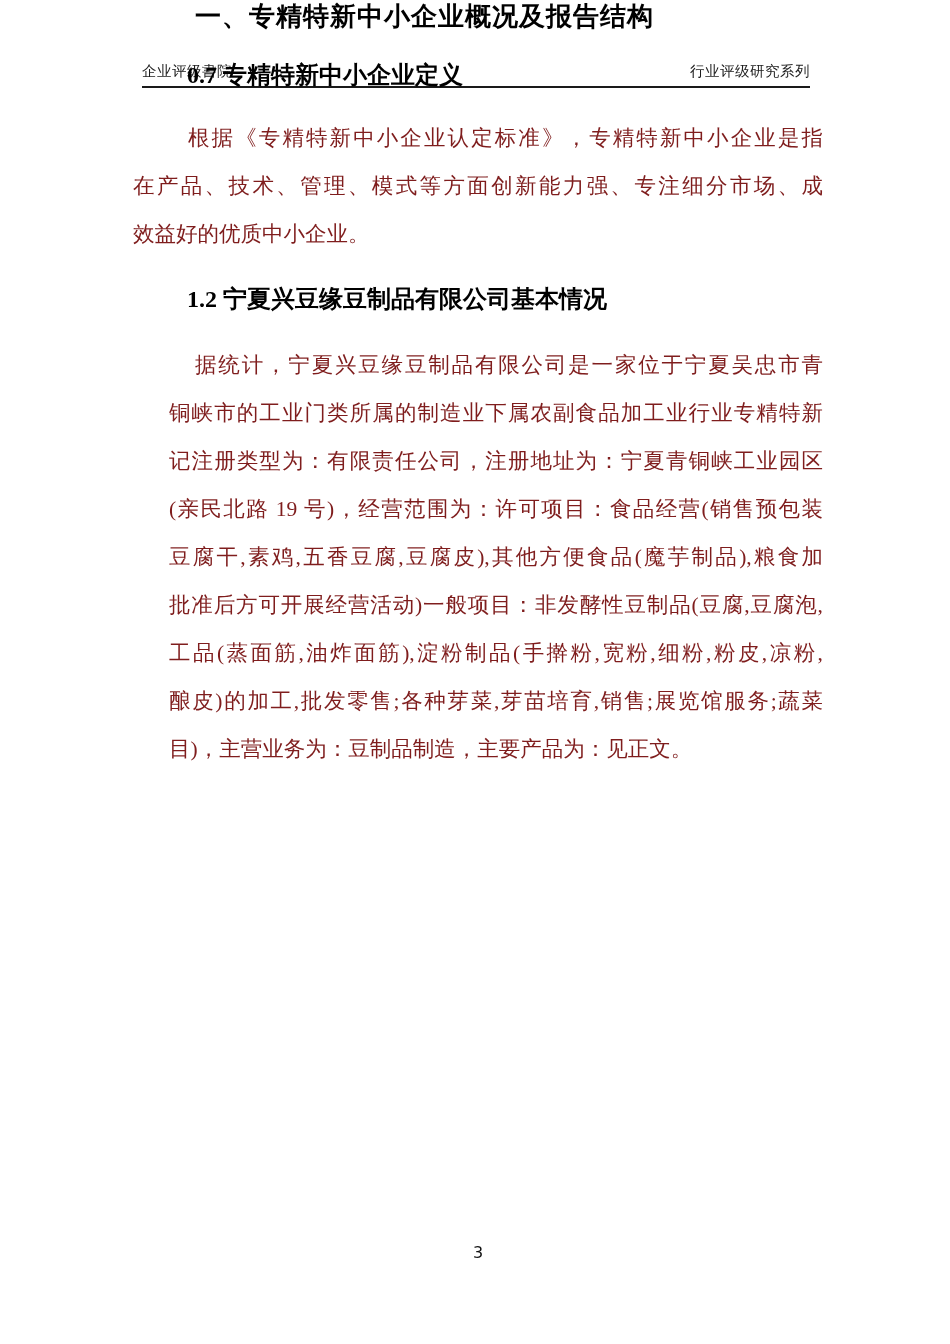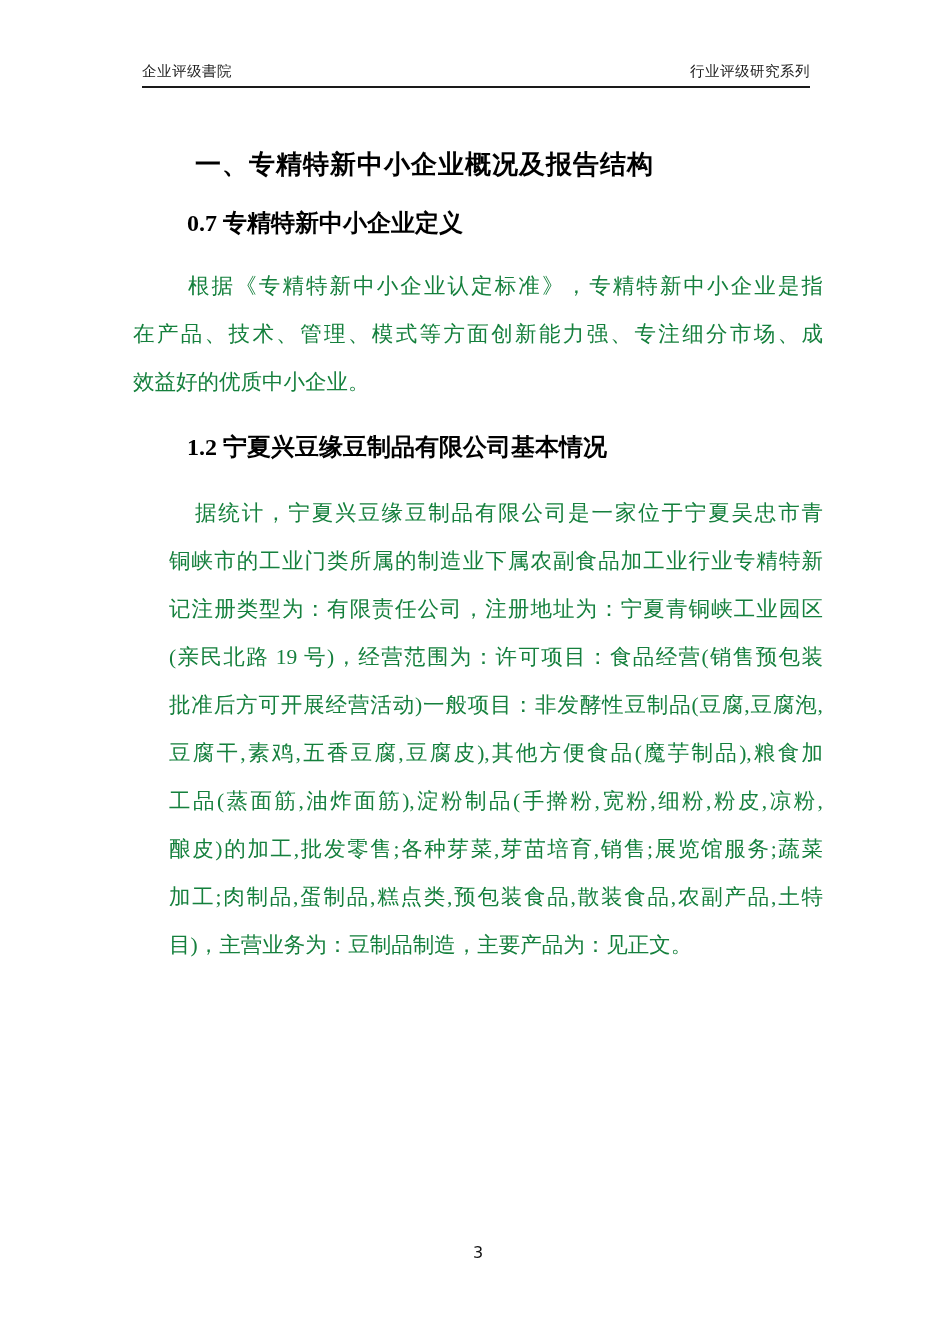--- a/index.html
+++ b/index.html
@@ -34,40 +34,39 @@
 
   
   .content {
     position: absolute;
     top: 0;
     left: 133px;
     width: 690px;
   }
 
   .doc-title {
-    margin-top: 148px;
     padding-left: 62px;
     font-size: 26px;
     font-weight: bold;
     line-height: 34px;
     letter-spacing: 1px;
   }
 
   .sec-heading {
     margin-top: 26px;
     padding-left: 54px;
     font-size: 24px;
     font-weight: bold;
     line-height: 31px;
   }
 
   .para {
     font-size: 21.5px;
     line-height: 48px;
-    color: #15803d;
+    color: #7f1d1d;
   }
   .para-1 { margin-top: 23px; }
   .para-2 { margin-top: 26px; margin-left: 36px; }
 
   .jline {
     text-align: justify;
     text-align-last: justify;
     white-space: nowrap;
   }
   .jline.indent-wide  { text-indent: 55px; }
@@ -111,25 +110,24 @@
       <div class="jline last-line">效益好的优质中小企业。</div>
     </div>
 
     <h2 class="sec-heading">1.2 宁夏兴豆缘豆制品有限公司基本情况</h2>
 
     <div class="para para-2">
       <div class="jline indent-small">据统计，宁夏兴豆缘豆制品有限公司是一家位于宁夏吴忠市青</div>
       <div class="jline">铜峡市的工业门类所属的制造业下属农副食品加工业行业专精特新</div>
       <div class="jline">记注册类型为：有限责任公司，注册地址为：宁夏青铜峡工业园区</div>
       <div class="jline">(亲民北路 19 号)，经营范围为：许可项目：食品经营(销售预包装</div>
+      <div class="jline">豆腐干,素鸡,五香豆腐,豆腐皮),其他方便食品(魔芋制品),粮食加</div>
       <div class="jline">批准后方可开展经营活动)一般项目：非发酵性豆制品(豆腐,豆腐泡,</div>
-      <div class="jline">豆腐干,素鸡,五香豆腐,豆腐皮),其他方便食品(魔芋制品),粮食加</div>
       <div class="jline">工品(蒸面筋,油炸面筋),淀粉制品(手擀粉,宽粉,细粉,粉皮,凉粉,</div>
       <div class="jline">酿皮)的加工,批发零售;各种芽菜,芽苗培育,销售;展览馆服务;蔬菜</div>
-      <div class="jline">加工;肉制品,蛋制品,糕点类,预包装食品,散装食品,农副产品,土特</div>
       <div class="jline last-line">目)，主营业务为：豆制品制造，主要产品为：见正文。</div>
     </div>
 
   </main>
 
   <div class="page-number">3</div>
 
 </div>
 
 </body></html>

